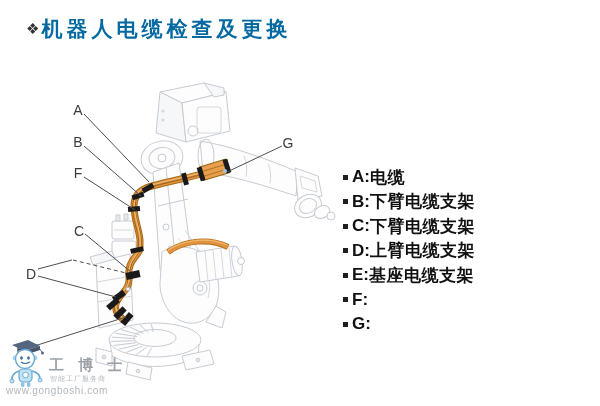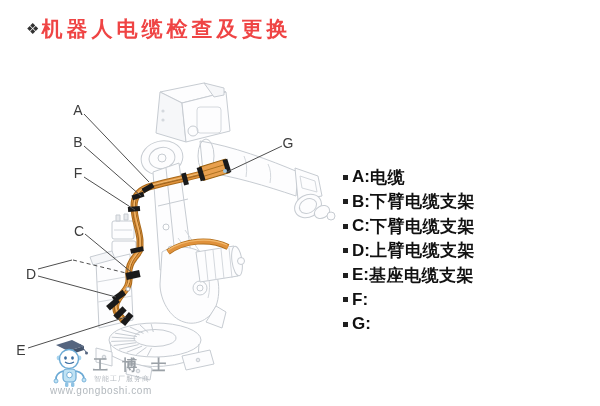--- a/index.html
+++ b/index.html
@@ -11,21 +11,21 @@
   
   .title-row{
     position:absolute;left:26px;top:16px;
     display:flex;align-items:flex-start;white-space:nowrap;
   }
   .title-bullet{
     font-size:15px;line-height:26px;color:#323232;margin-right:2px;
   }
   .page-title{
     font-size:21px;line-height:25px;font-weight:600;
-    color:#ef4444;letter-spacing:4px;
+    color:#0369a1;letter-spacing:4px;
   }
   
   #diagram{position:absolute;left:0;top:0;width:600px;height:406px;}
   .lbl{font-family:"Liberation Sans","DejaVu Sans",sans-serif;
        font-size:14px;fill:#3c3c3c;}
   
   .legend{
     position:absolute;left:343px;top:165px;width:250px;
     display:flex;flex-direction:column;
   }
@@ -35,21 +35,21 @@
   .legend-bullet{
     width:5px;height:5px;background:#1f1f1f;margin-right:4px;flex:0 0 auto;
   }
   .legend-key{
     font-size:17px;font-weight:700;color:#111111;letter-spacing:0;
   }
   .legend-name{
     font-size:17px;font-weight:700;color:#111111;letter-spacing:0.5px;
   }
   
-  .watermark{position:absolute;left:0;top:334px;width:150px;height:72px;margin-left:44px;}
+  .watermark{position:absolute;left:0;top:334px;width:150px;height:72px;}
   .wm-mascot{position:absolute;left:6px;top:4px;}
   .wm-brand{
     position:absolute;left:49px;top:22px;
     font-size:15px;font-weight:600;color:#9ba1a7;letter-spacing:5px;white-space:nowrap;
   }
   .wm-tagline{
     position:absolute;left:50px;top:40px;
     font-size:7px;color:#b5bac0;letter-spacing:1px;white-space:nowrap;
   }
   .wm-url{

